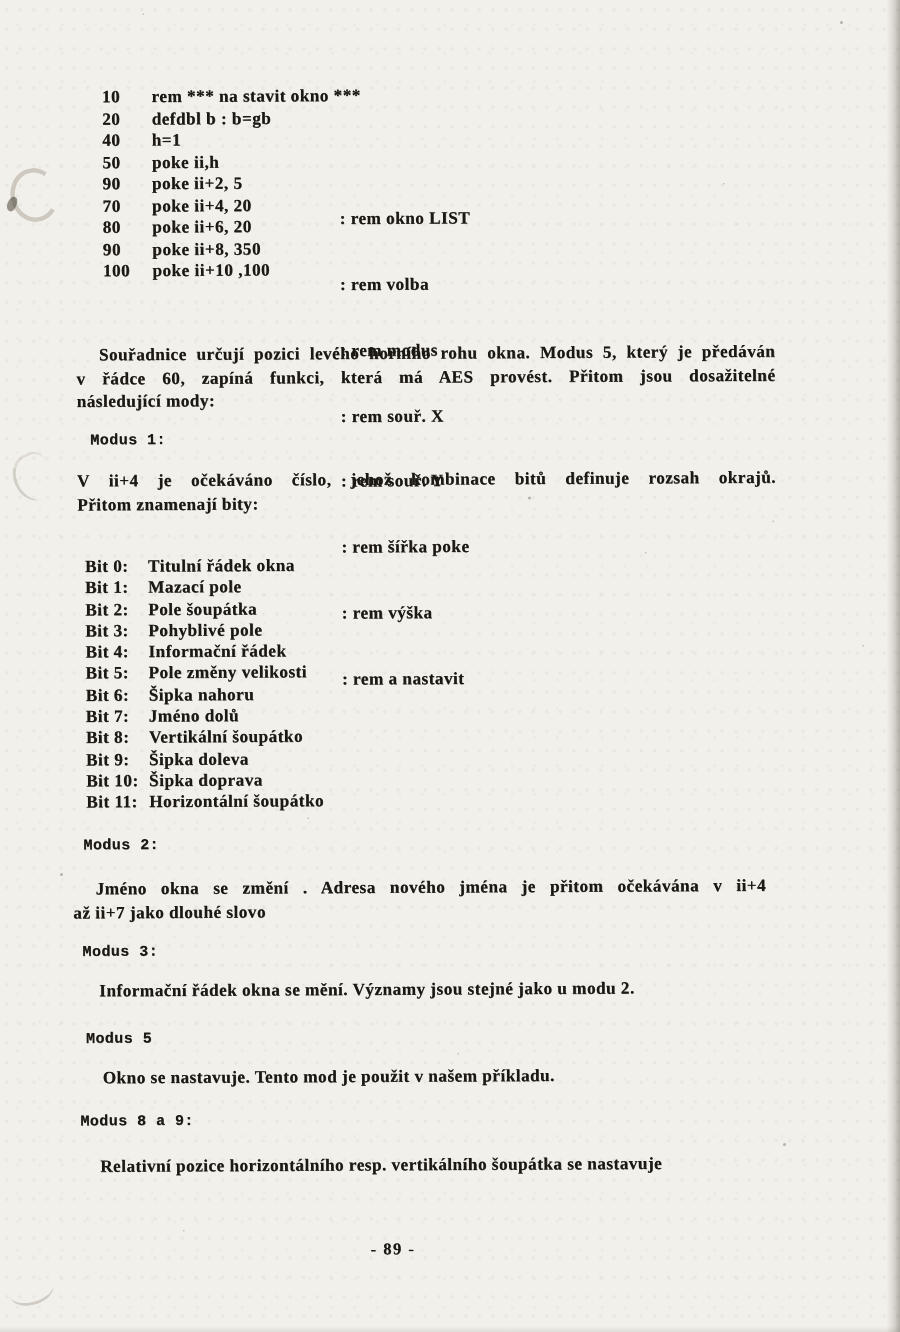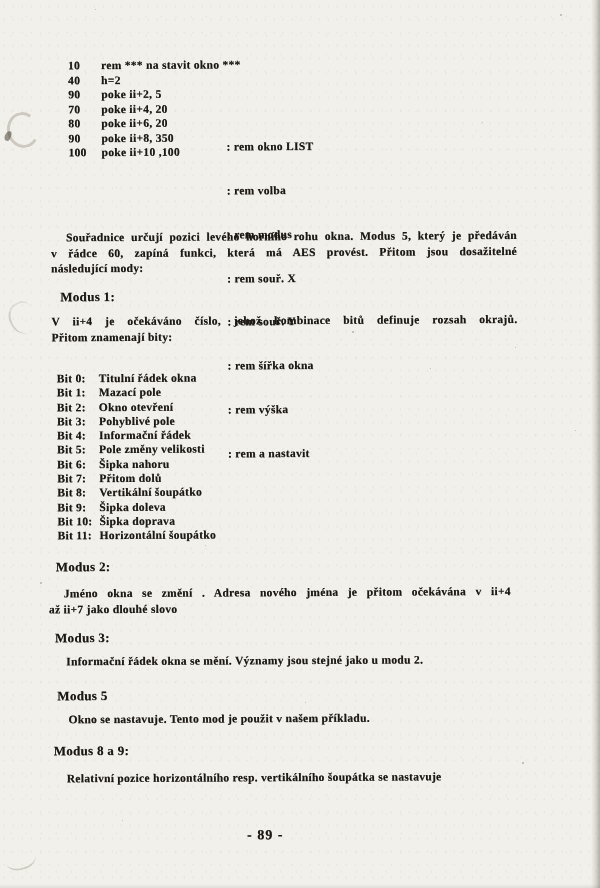--- a/index.html
+++ b/index.html
@@ -28,40 +28,40 @@
   .listing{position:absolute;left:70px;top:57px;font-size:11.5px;line-height:14.5px;}
   .code-row{display:flex;white-space:pre;}
   .lineno{display:inline-block;width:33px;}
   .code-comments{position:absolute;left:228px;top:110px;font-size:11.5px;line-height:14.6px;white-space:pre;}
 
   
   .para{position:absolute;margin:0;font-size:11.5px;line-height:15.6px;}
   .jline{display:block;text-align:justify;text-align-last:justify;word-spacing:2px;}
   .pline{display:block;white-space:pre;}
   .ind{text-indent:15px;}
-  .heading{position:absolute;font-size:13px;white-space:pre;}
+  .heading{position:absolute;font-size:10px;white-space:pre;font-family:Liberation Mono, monospace;}
 
   .intro{left:52px;top:229px;width:466px;}
   .h-modus1{left:61px;top:288px;}
   .modus1-body{left:52px;top:313px;width:466px;}
 
   .bits{position:absolute;left:57px;top:370px;font-size:11.5px;line-height:14.3px;}
   .bit-row{display:flex;white-space:pre;}
   .bit-label{display:inline-block;width:42px;}
 
   .h-modus2{left:55px;top:558px;text-align:center;}
   .modus2-body{left:48px;top:585px;width:462px;}
   .h-modus3{left:54px;top:629px;}
   .modus3-body{left:50px;top:653px;width:480px;}
   .h-modus5{left:56px;top:687px;}
   .modus5-body{left:52px;top:711px;width:480px;}
   .h-modus89{left:52px;top:742px;}
   .modus89-body{left:50px;top:770px;width:490px;}
 
-  .page-number{position:absolute;left:245px;top:827px;font-size:14px;letter-spacing:1px;white-space:pre;}
+  .page-number{position:absolute;left:245px;top:827px;font-size:11px;letter-spacing:1px;white-space:pre;}
 
   
   .edge-right{position:absolute;right:0;top:0;bottom:0;width:9px;
     background:linear-gradient(to right,rgba(0,0,0,0),rgba(95,90,80,0.18) 55%,rgba(70,66,58,0.38));}
   .edge-bottom{position:absolute;left:0;right:0;bottom:0;height:4px;background:linear-gradient(to bottom,rgba(0,0,0,0),rgba(95,90,80,0.12));}
   .punch-ring{position:absolute;left:7px;top:112px;width:26px;height:30px;border:3px solid rgba(120,112,98,0.30);
     border-right-color:transparent;border-radius:50%;transform:rotate(-12deg);}
   .punch-blob{position:absolute;left:5px;top:131px;width:6px;height:10px;background:rgba(72,65,55,0.55);
     border-radius:60% 40% 50% 50%;transform:rotate(18deg);}
   .squiggle-top{position:absolute;left:9px;top:302px;width:24px;height:30px;
@@ -78,60 +78,62 @@
   .s11{left:575px;top:430px;width:1px;height:1px;} .s12{left:205px;top:545px;width:1px;height:1px;}
 </style>
 </head>
 <body>
 
 <div class="page">
   <div class="content">
 
     <section class="listing">
       <div class="code-row"><span class="lineno">10</span><span class="code">rem *** na stavit okno ***</span></div>
-      <div class="code-row"><span class="lineno">40</span><span class="code">h=2</span></div>
+      <div class="code-row"><span class="lineno">20</span><span class="code">defdbl b : b=gb</span></div>
+      <div class="code-row"><span class="lineno">40</span><span class="code">h=1</span></div>
+      <div class="code-row"><span class="lineno">50</span><span class="code">poke ii,h</span></div>
       <div class="code-row"><span class="lineno">90</span><span class="code">poke ii+2, 5</span></div>
       <div class="code-row"><span class="lineno">70</span><span class="code">poke ii+4, 20</span></div>
       <div class="code-row"><span class="lineno">80</span><span class="code">poke ii+6, 20</span></div>
       <div class="code-row"><span class="lineno">90</span><span class="code">poke ii+8, 350</span></div>
       <div class="code-row"><span class="lineno">100</span><span class="code">poke ii+10 ,100</span></div>
     </section>
 
     <div class="code-comments">
       <div>: rem okno LIST</div>
       <div>: rem volba</div>
       <div>: rem modus</div>
       <div>: rem souř. X</div>
       <div>: rem souř. Y</div>
-      <div>: rem šířka okna</div>
+      <div>: rem šířka poke</div>
       <div>: rem výška</div>
       <div>: rem a nastavit</div>
     </div>
 
     <p class="para intro">
       <span class="jline ind">Souřadnice určují pozici levého horního rohu okna. Modus 5, který je předáván</span>
       <span class="jline">v řádce 60, zapíná funkci, která má AES provést. Přitom jsou dosažitelné</span>
       <span class="pline">následující mody:</span>
     </p>
 
     <div class="heading h-modus1">Modus 1:</div>
     <p class="para modus1-body">
       <span class="jline">V ii+4 je očekáváno číslo, jehož kombinace bitů definuje rozsah okrajů.</span>
       <span class="pline">Přitom znamenají bity:</span>
     </p>
 
     <div class="bits">
       <div class="bit-row"><span class="bit-label">Bit 0:</span><span class="bit-desc">Titulní řádek okna</span></div>
       <div class="bit-row"><span class="bit-label">Bit 1:</span><span class="bit-desc">Mazací pole</span></div>
-      <div class="bit-row"><span class="bit-label">Bit 2:</span><span class="bit-desc">Okno otevření</span></div>
+      <div class="bit-row"><span class="bit-label">Bit 2:</span><span class="bit-desc">Pole šoupátka</span></div>
       <div class="bit-row"><span class="bit-label">Bit 3:</span><span class="bit-desc">Pohyblivé pole</span></div>
       <div class="bit-row"><span class="bit-label">Bit 4:</span><span class="bit-desc">Informační řádek</span></div>
       <div class="bit-row"><span class="bit-label">Bit 5:</span><span class="bit-desc">Pole změny velikosti</span></div>
       <div class="bit-row"><span class="bit-label">Bit 6:</span><span class="bit-desc">Šipka nahoru</span></div>
-      <div class="bit-row"><span class="bit-label">Bit 7:</span><span class="bit-desc">Přitom dolů</span></div>
+      <div class="bit-row"><span class="bit-label">Bit 7:</span><span class="bit-desc">Jméno dolů</span></div>
       <div class="bit-row"><span class="bit-label">Bit 8:</span><span class="bit-desc">Vertikální šoupátko</span></div>
       <div class="bit-row"><span class="bit-label">Bit 9:</span><span class="bit-desc">Šipka doleva</span></div>
       <div class="bit-row"><span class="bit-label">Bit 10:</span><span class="bit-desc">Šipka doprava</span></div>
       <div class="bit-row"><span class="bit-label">Bit 11:</span><span class="bit-desc">Horizontální šoupátko</span></div>
     </div>
 
     <div class="heading h-modus2">Modus 2:</div>
     <p class="para modus2-body">
       <span class="jline ind">Jméno okna se změní . Adresa nového jména je přitom očekávána v ii+4</span>
       <span class="pline">až ii+7 jako dlouhé slovo</span>

